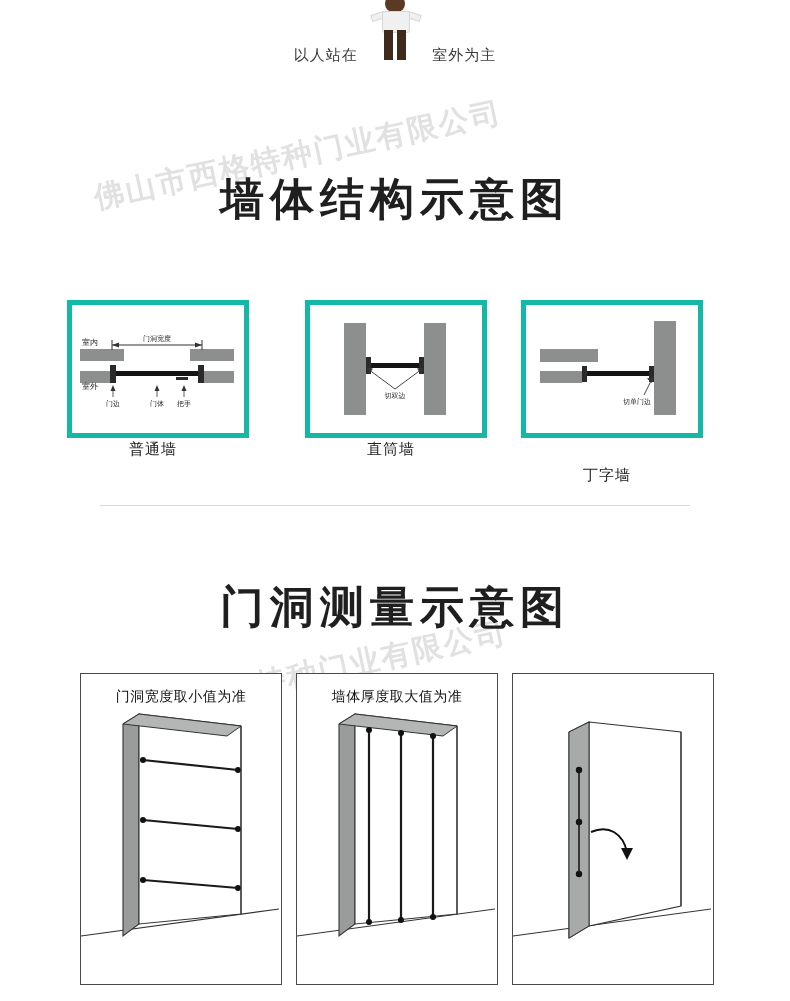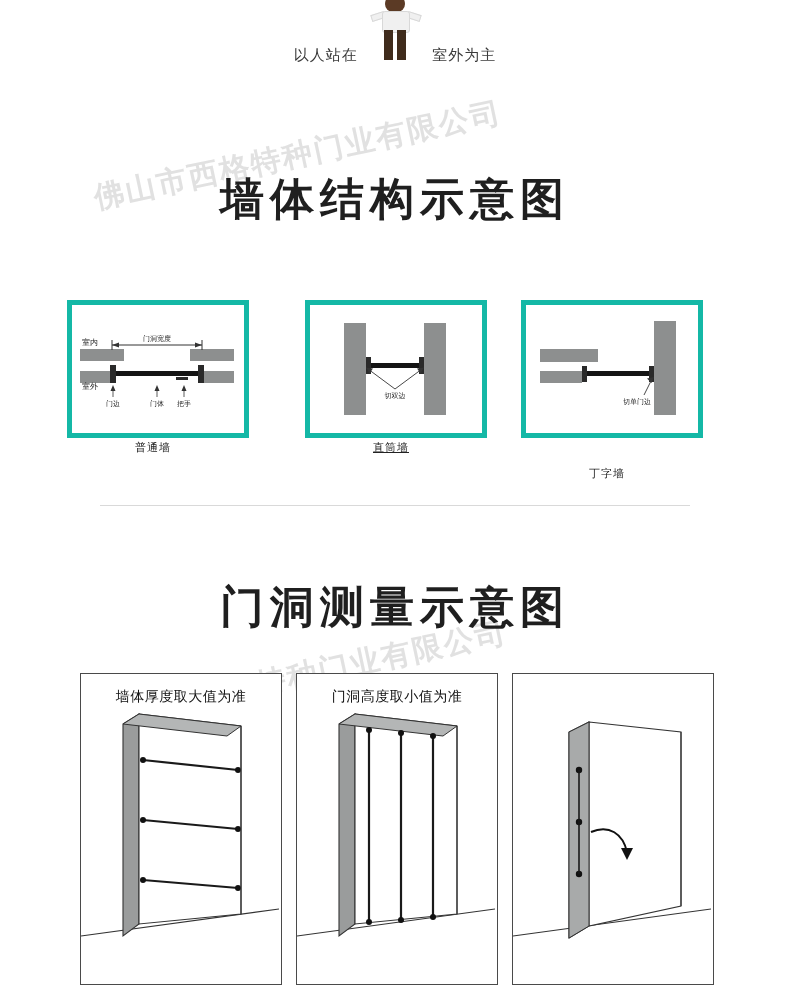--- a/index.html
+++ b/index.html
@@ -125,26 +125,26 @@
   }
   .wall-card.c1 { left: 67px; }
   .wall-card.c2 { left: 305px; }
   .wall-card.c3 { left: 521px; }
 
   .wall-label {
     position: absolute;
     top: 440px;
     width: 172px;
     text-align: center;
-    font-size: 11px;
+    font-size: 15px;
     color: #222;
     letter-spacing: 1px;
   }
   .wall-label.c1 { left: 67px; }
-  .wall-label.c2 { left: 305px; text-decoration: underline; }
+  .wall-label.c2 { left: 305px; }
   .wall-label.c3 { left: 521px; margin-top: 26px; }
 
   
   .door-card {
     position: absolute;
     top: 673px;
     width: 200px;
     height: 310px;
     border: 1px solid #4a4a4a;
     background: #ffffff;
@@ -267,21 +267,21 @@
 
 <div class="wall-label c1">普通墙</div>
 <div class="wall-label c2">直筒墙</div>
 <div class="wall-label c3">丁字墙</div>
 
 <div class="divider"></div>
 
 <div class="section-title title-2">门洞测量示意图</div>
 
 <div class="door-card d1">
-  <div class="door-card-title">墙体厚度取大值为准</div>
+  <div class="door-card-title">门洞宽度取小值为准</div>
   <svg width="198" height="308" viewBox="0 0 198 308" style="position:absolute;top:0;left:0;">
 
     <line x1="0" y1="262" x2="198" y2="235" stroke="#333" stroke-width="1.2"></line>
     <line x1="0" y1="280" x2="198" y2="253" stroke="#ffffff" stroke-width="0"></line>
 
     <polygon points="42,50 58,40 58,250 42,262" fill="#9a9c9c" stroke="#333" stroke-width="1.1"></polygon>
     <polygon points="58,40 160,52 160,240 58,250" fill="#ffffff" stroke="#333" stroke-width="1.1"></polygon>
 
     <polygon points="42,50 58,40 160,52 146,62" fill="#b4b6b6" stroke="#333" stroke-width="1"></polygon>
 
@@ -293,21 +293,21 @@
     <circle cx="62" cy="146" r="3" fill="#111"></circle>
       <circle cx="157" cy="155" r="3" fill="#111"></circle>
     <circle cx="62" cy="206" r="3" fill="#111"></circle>
       <circle cx="157" cy="214" r="3" fill="#111"></circle>
 
     <line x1="160" y1="52" x2="160" y2="240" stroke="#333" stroke-width="1.1"></line>
   </svg>
 </div>
 
 <div class="door-card d2">
-  <div class="door-card-title">门洞高度取小值为准</div>
+  <div class="door-card-title">墙体厚度取大值为准</div>
   <svg width="198" height="308" viewBox="0 0 198 308" style="position:absolute;top:0;left:0;">
     <line x1="0" y1="262" x2="198" y2="235" stroke="#333" stroke-width="1.2"></line>
     <polygon points="42,50 58,40 58,250 42,262" fill="#9a9c9c" stroke="#333" stroke-width="1.1"></polygon>
     <polygon points="58,40 160,52 160,240 58,250" fill="#ffffff" stroke="#333" stroke-width="1.1"></polygon>
     <polygon points="42,50 58,40 160,52 146,62" fill="#b4b6b6" stroke="#333" stroke-width="1"></polygon>
 
     <line x1="72" y1="56" x2="72" y2="248" stroke="#1a1a1a" stroke-width="2.2"></line>
     <line x1="104" y1="59" x2="104" y2="246" stroke="#1a1a1a" stroke-width="2.2"></line>
     <line x1="136" y1="62" x2="136" y2="243" stroke="#1a1a1a" stroke-width="2.2"></line>
     <circle cx="72" cy="56" r="3" fill="#111"></circle>

